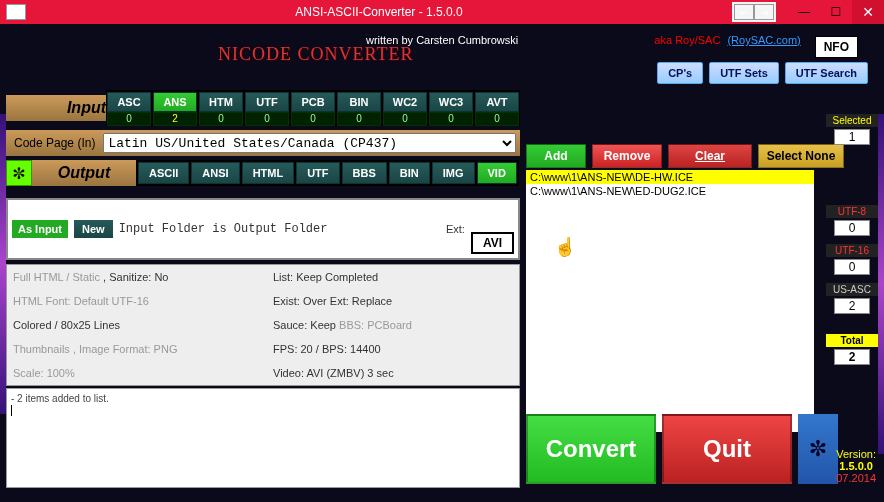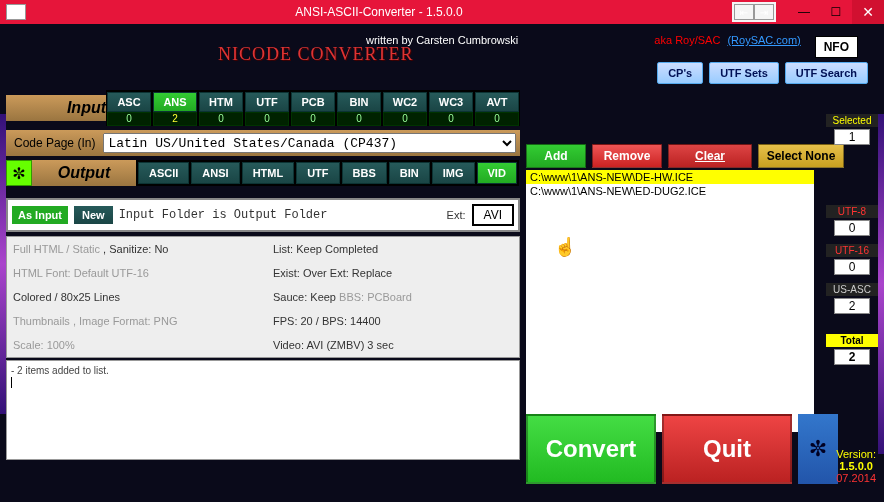--- a/index.html
+++ b/index.html
@@ -56,21 +56,21 @@
 .outtabs { display:flex; background:#000; gap:2px; padding:2px;}
 .outtab { height:22px; padding: 0 10px; background: linear-gradient(#265a5a,#1a4545); color:#fff; font-size:11px; font-weight:bold;
   display:flex;align-items:center;justify-content:center; border:1px solid #0c3333;}
 .outtab.on { background: linear-gradient(#3c3,#2a2); }
 
 .statusbar { margin-top:12px; background:#fff; border:2px solid #888; padding:4px; display:flex; align-items:center; gap:6px;}
 .asinput { background:#2a2; color:#fff; font-size:11px; font-weight:bold; padding:3px 6px;}
 .newbtn { background: linear-gradient(#265a5a,#1a4545); color:#fff; font-size:11px; font-weight:bold; padding:3px 8px;}
 .status-text { flex:1; font-family:"Courier New",monospace; font-size:12px; color:#333;}
 .ext-lbl{font-size:11px;color:#333;}
-.ext-val { border:2px solid #000; padding:2px 10px; font-size:12px; font-weight:normal;}
+.ext-val { border:2px solid #000; padding:2px 10px; font-size:12px; font-weight:bold;margin-top:28px;}
 
 .details { margin-top:4px; background:#eee; border:1px solid #999; padding:6px; display:flex; font-family:"Courier New",monospace; font-size:11px; gap:20px;}
 .details .col { flex:1; display:flex; flex-direction:column; gap:12px;}
 .details .grey{color:#999;}
 .details .dark{color:#333;}
 
 .log { margin-top:2px; background:#fff; border:1px solid #999; height:100px; padding:4px; font-family:"Courier New",monospace; font-size:10px; color:#444;}
 .log .cursor { display:inline-block; width:1px; height:11px; background:#000; vertical-align:middle;}
 
 .right-actions { display:flex; gap:6px; margin-top:24px;}

